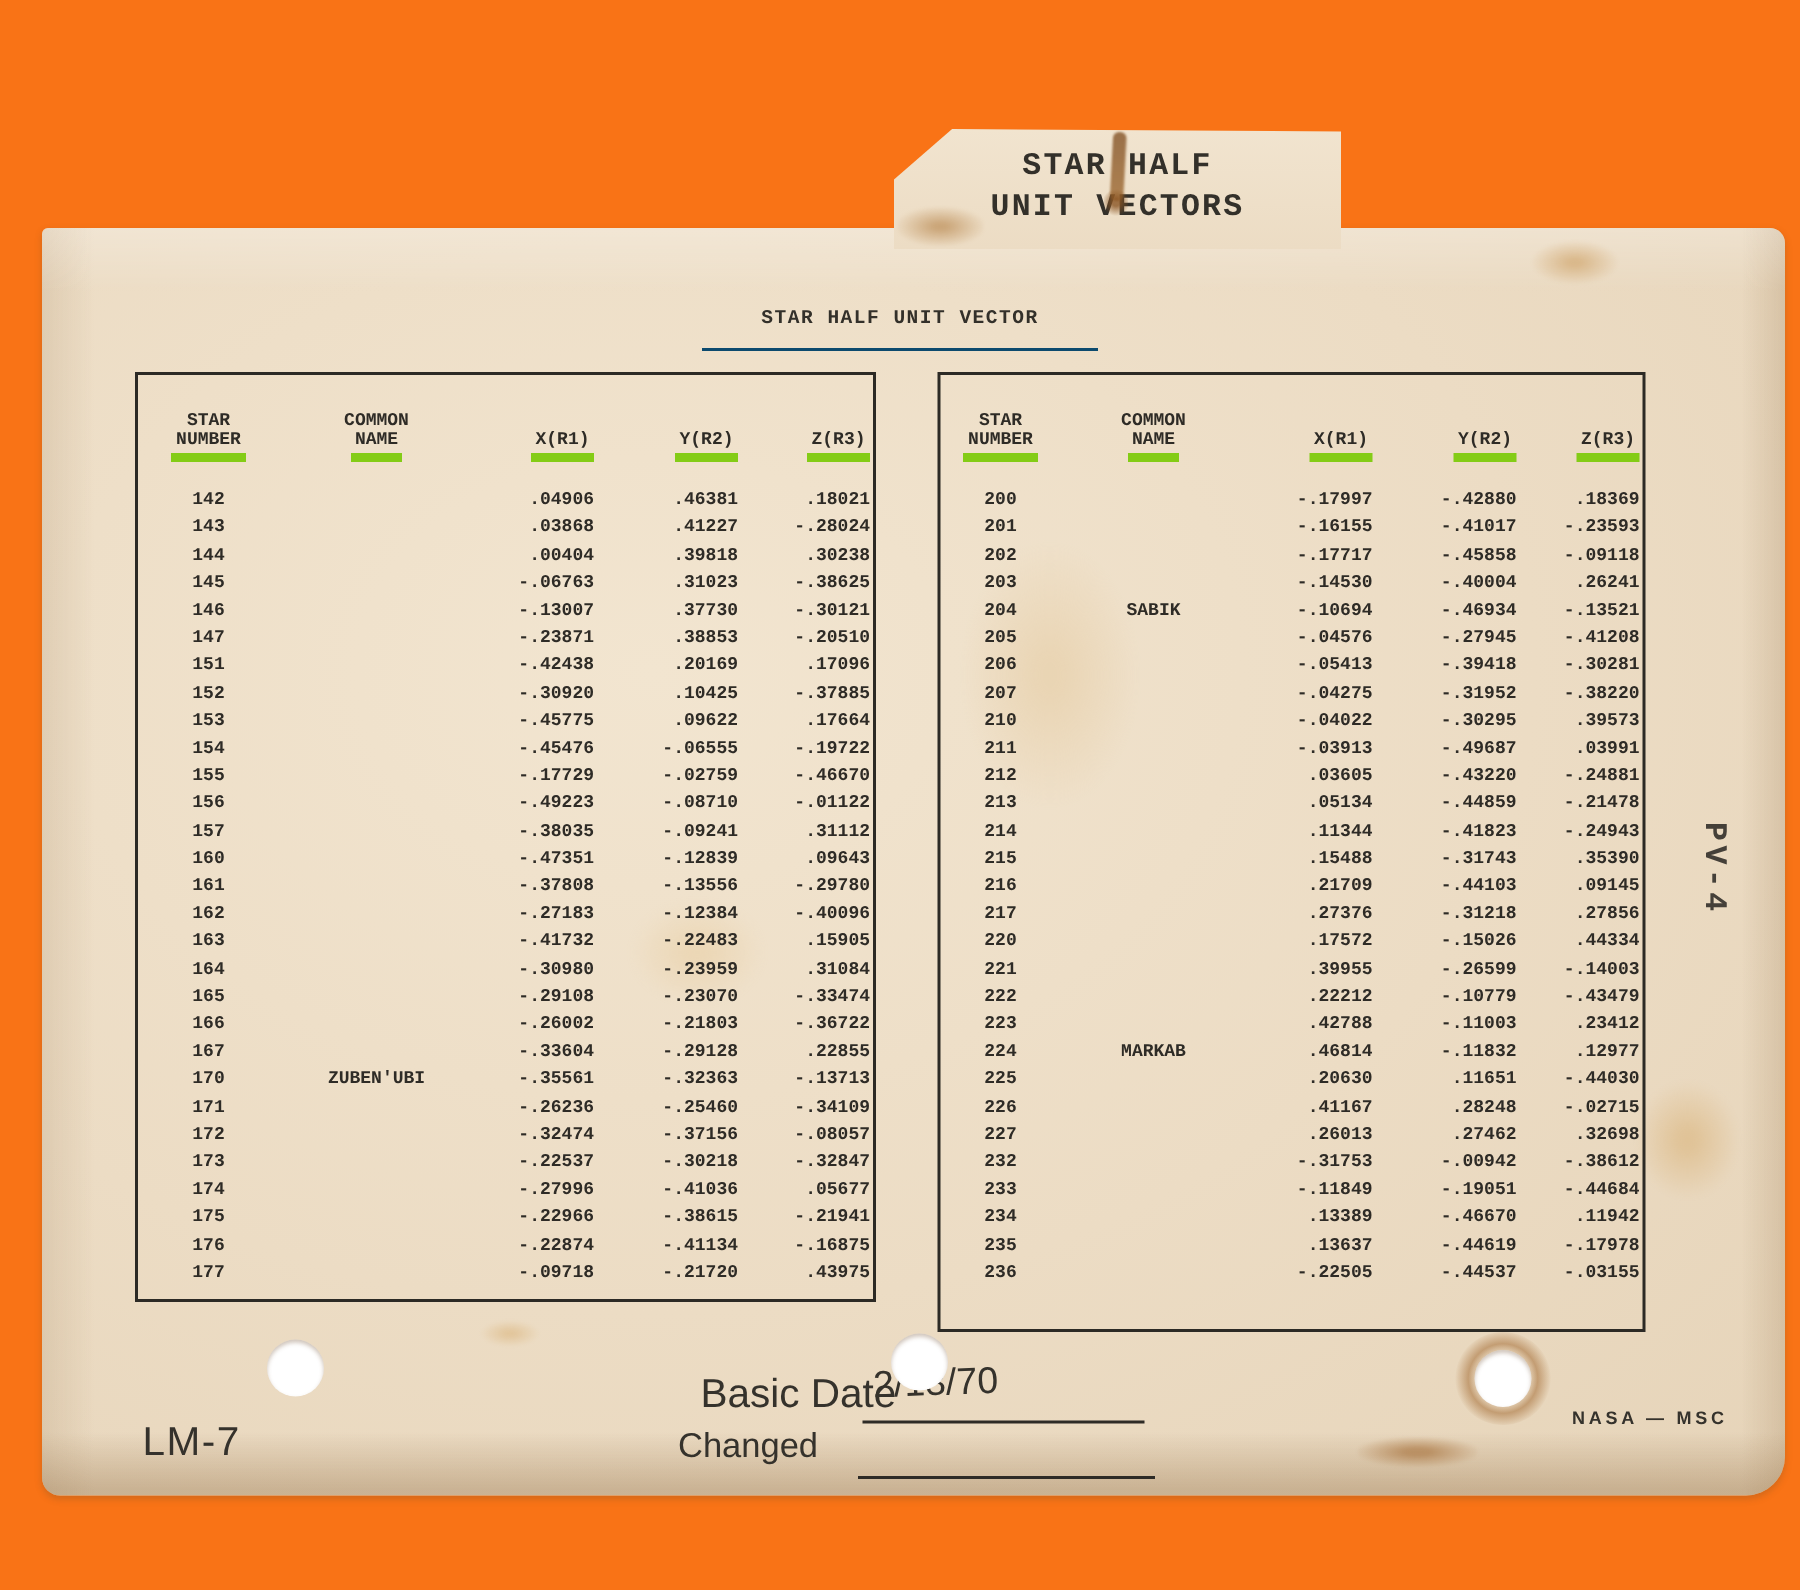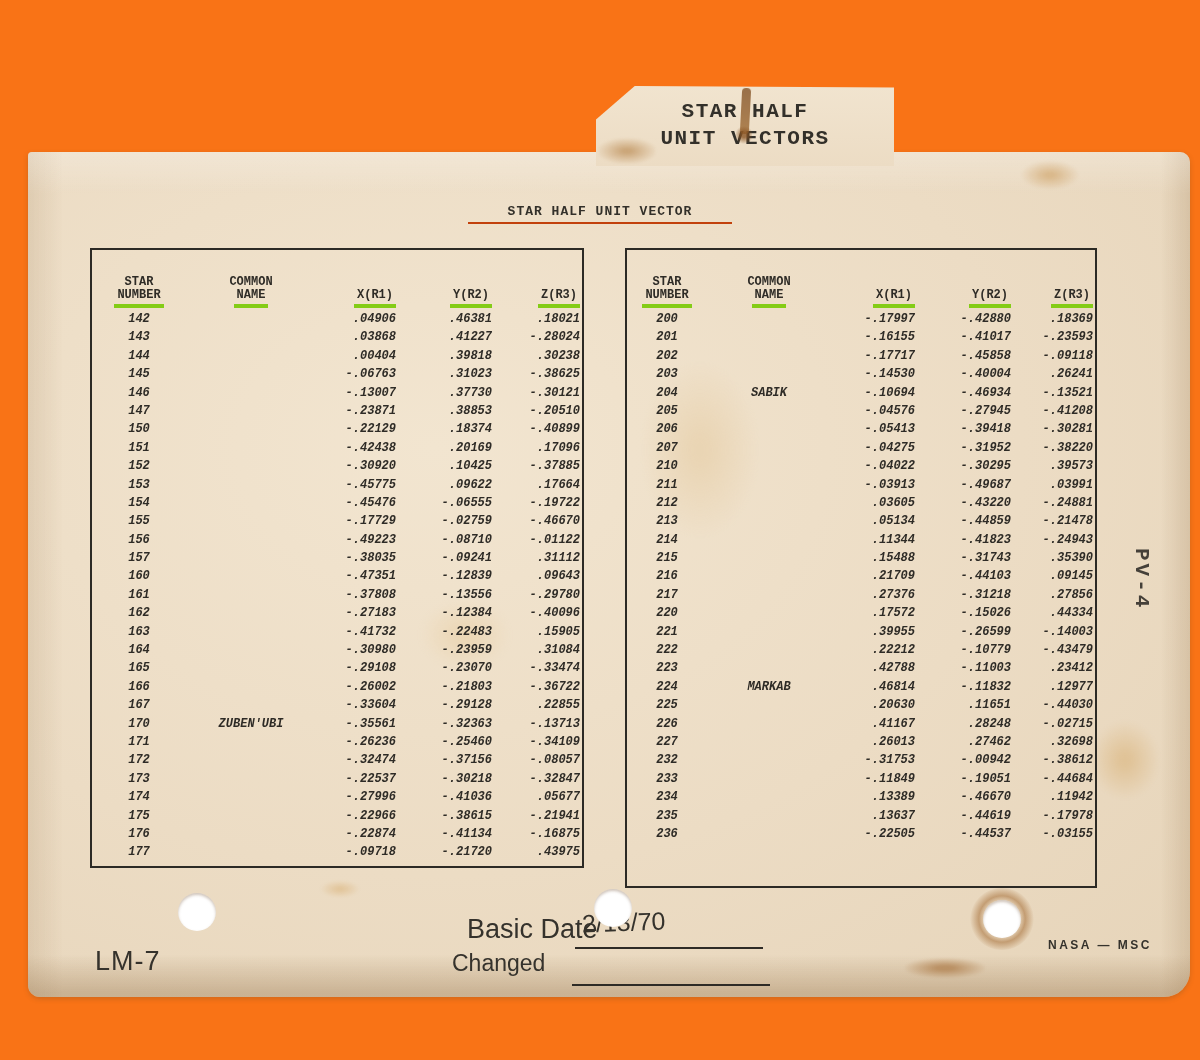--- a/index.html
+++ b/index.html
@@ -22,36 +22,36 @@
        font-size:21px;font-weight:700;letter-spacing:1.5px;line-height:27px;color:#33302a;}
 
   
   .stain{position:absolute;pointer-events:none;}
   .hole{position:absolute;width:38px;height:38px;border-radius:50%;background:#ffffff;
         box-shadow:inset 0 2px 3px rgba(120,90,60,.35);z-index:6;}
 
   
   .doc-title{position:absolute;left:468px;top:204px;width:264px;text-align:center;
         font-size:13px;font-weight:700;letter-spacing:1px;color:#33302a;
-        border-bottom:2px solid #c2410c;padding-bottom:3px;z-index:2;}
+        border-bottom:2px solid #0c4a6e;padding-bottom:13px;z-index:2;}
 
   
   .tbl{position:absolute;border:2px solid #2c2a25;box-sizing:border-box;
        font-size:12px;font-weight:700;z-index:2;}
   .tbl-left{left:90px;top:248px;width:494px;height:620px;}
   .tbl-right{left:625px;top:248px;width:472px;height:640px;}
   .grid-row{display:grid;align-items:end;}
   .tbl-left  .grid-row{grid-template-columns:94px 130px 82px 96px 88px;}
   .tbl-right .grid-row{grid-template-columns:80px 124px 86px 96px 82px;}
   .thead{padding-top:10px;height:48px;align-items:end;}
   .hc{line-height:13px;}
   .c-num,.c-name{text-align:center;}
   .c-x,.c-y,.c-z{text-align:right;padding-right:2px;}
-  .ul{display:inline-block;border-bottom:4px solid #84cc16;padding:0 3px 2px 3px;}
-  .rows{margin-top:2px;font-style:italic;}
+  .ul{display:inline-block;border-bottom:6px solid #84cc16;padding:0 3px 2px 3px;}
+  .rows{margin-top:16px;}
   .trow{height:18.4px;align-items:center;line-height:18.4px;}
 
   
   .footer-text{position:absolute;font-family:"Liberation Sans","DejaVu Sans",sans-serif;
         color:#35322c;z-index:2;}
   .lm7{left:95px;top:918px;font-size:27px;font-weight:500;letter-spacing:1px;margin-top:28px;}
   .bd-label{left:452px;top:914px;font-size:27px;font-weight:500;margin-left:15px;}
   .bd-value{left:582px;top:908px;font-size:25px;font-weight:500;transform:rotate(-2deg);}
   .bd-line{position:absolute;left:575px;top:947px;width:188px;border-bottom:2.5px solid #2e2b26;z-index:2;}
   .ch-label{left:452px;top:950px;font-size:23px;font-weight:500;}
@@ -138,27 +138,20 @@
           <span class="c-z">-.30121</span>
         </div>
         <div class="trow grid-row">
           <span class="c-num">147</span>
           <span class="c-name"></span>
           <span class="c-x">-.23871</span>
           <span class="c-y">.38853</span>
           <span class="c-z">-.20510</span>
         </div>
         <div class="trow grid-row">
-          <span class="c-num">150</span>
-          <span class="c-name"></span>
-          <span class="c-x">-.22129</span>
-          <span class="c-y">.18374</span>
-          <span class="c-z">-.40899</span>
-        </div>
-        <div class="trow grid-row">
           <span class="c-num">151</span>
           <span class="c-name"></span>
           <span class="c-x">-.42438</span>
           <span class="c-y">.20169</span>
           <span class="c-z">.17096</span>
         </div>
         <div class="trow grid-row">
           <span class="c-num">152</span>
           <span class="c-name"></span>
           <span class="c-x">-.30920</span>

